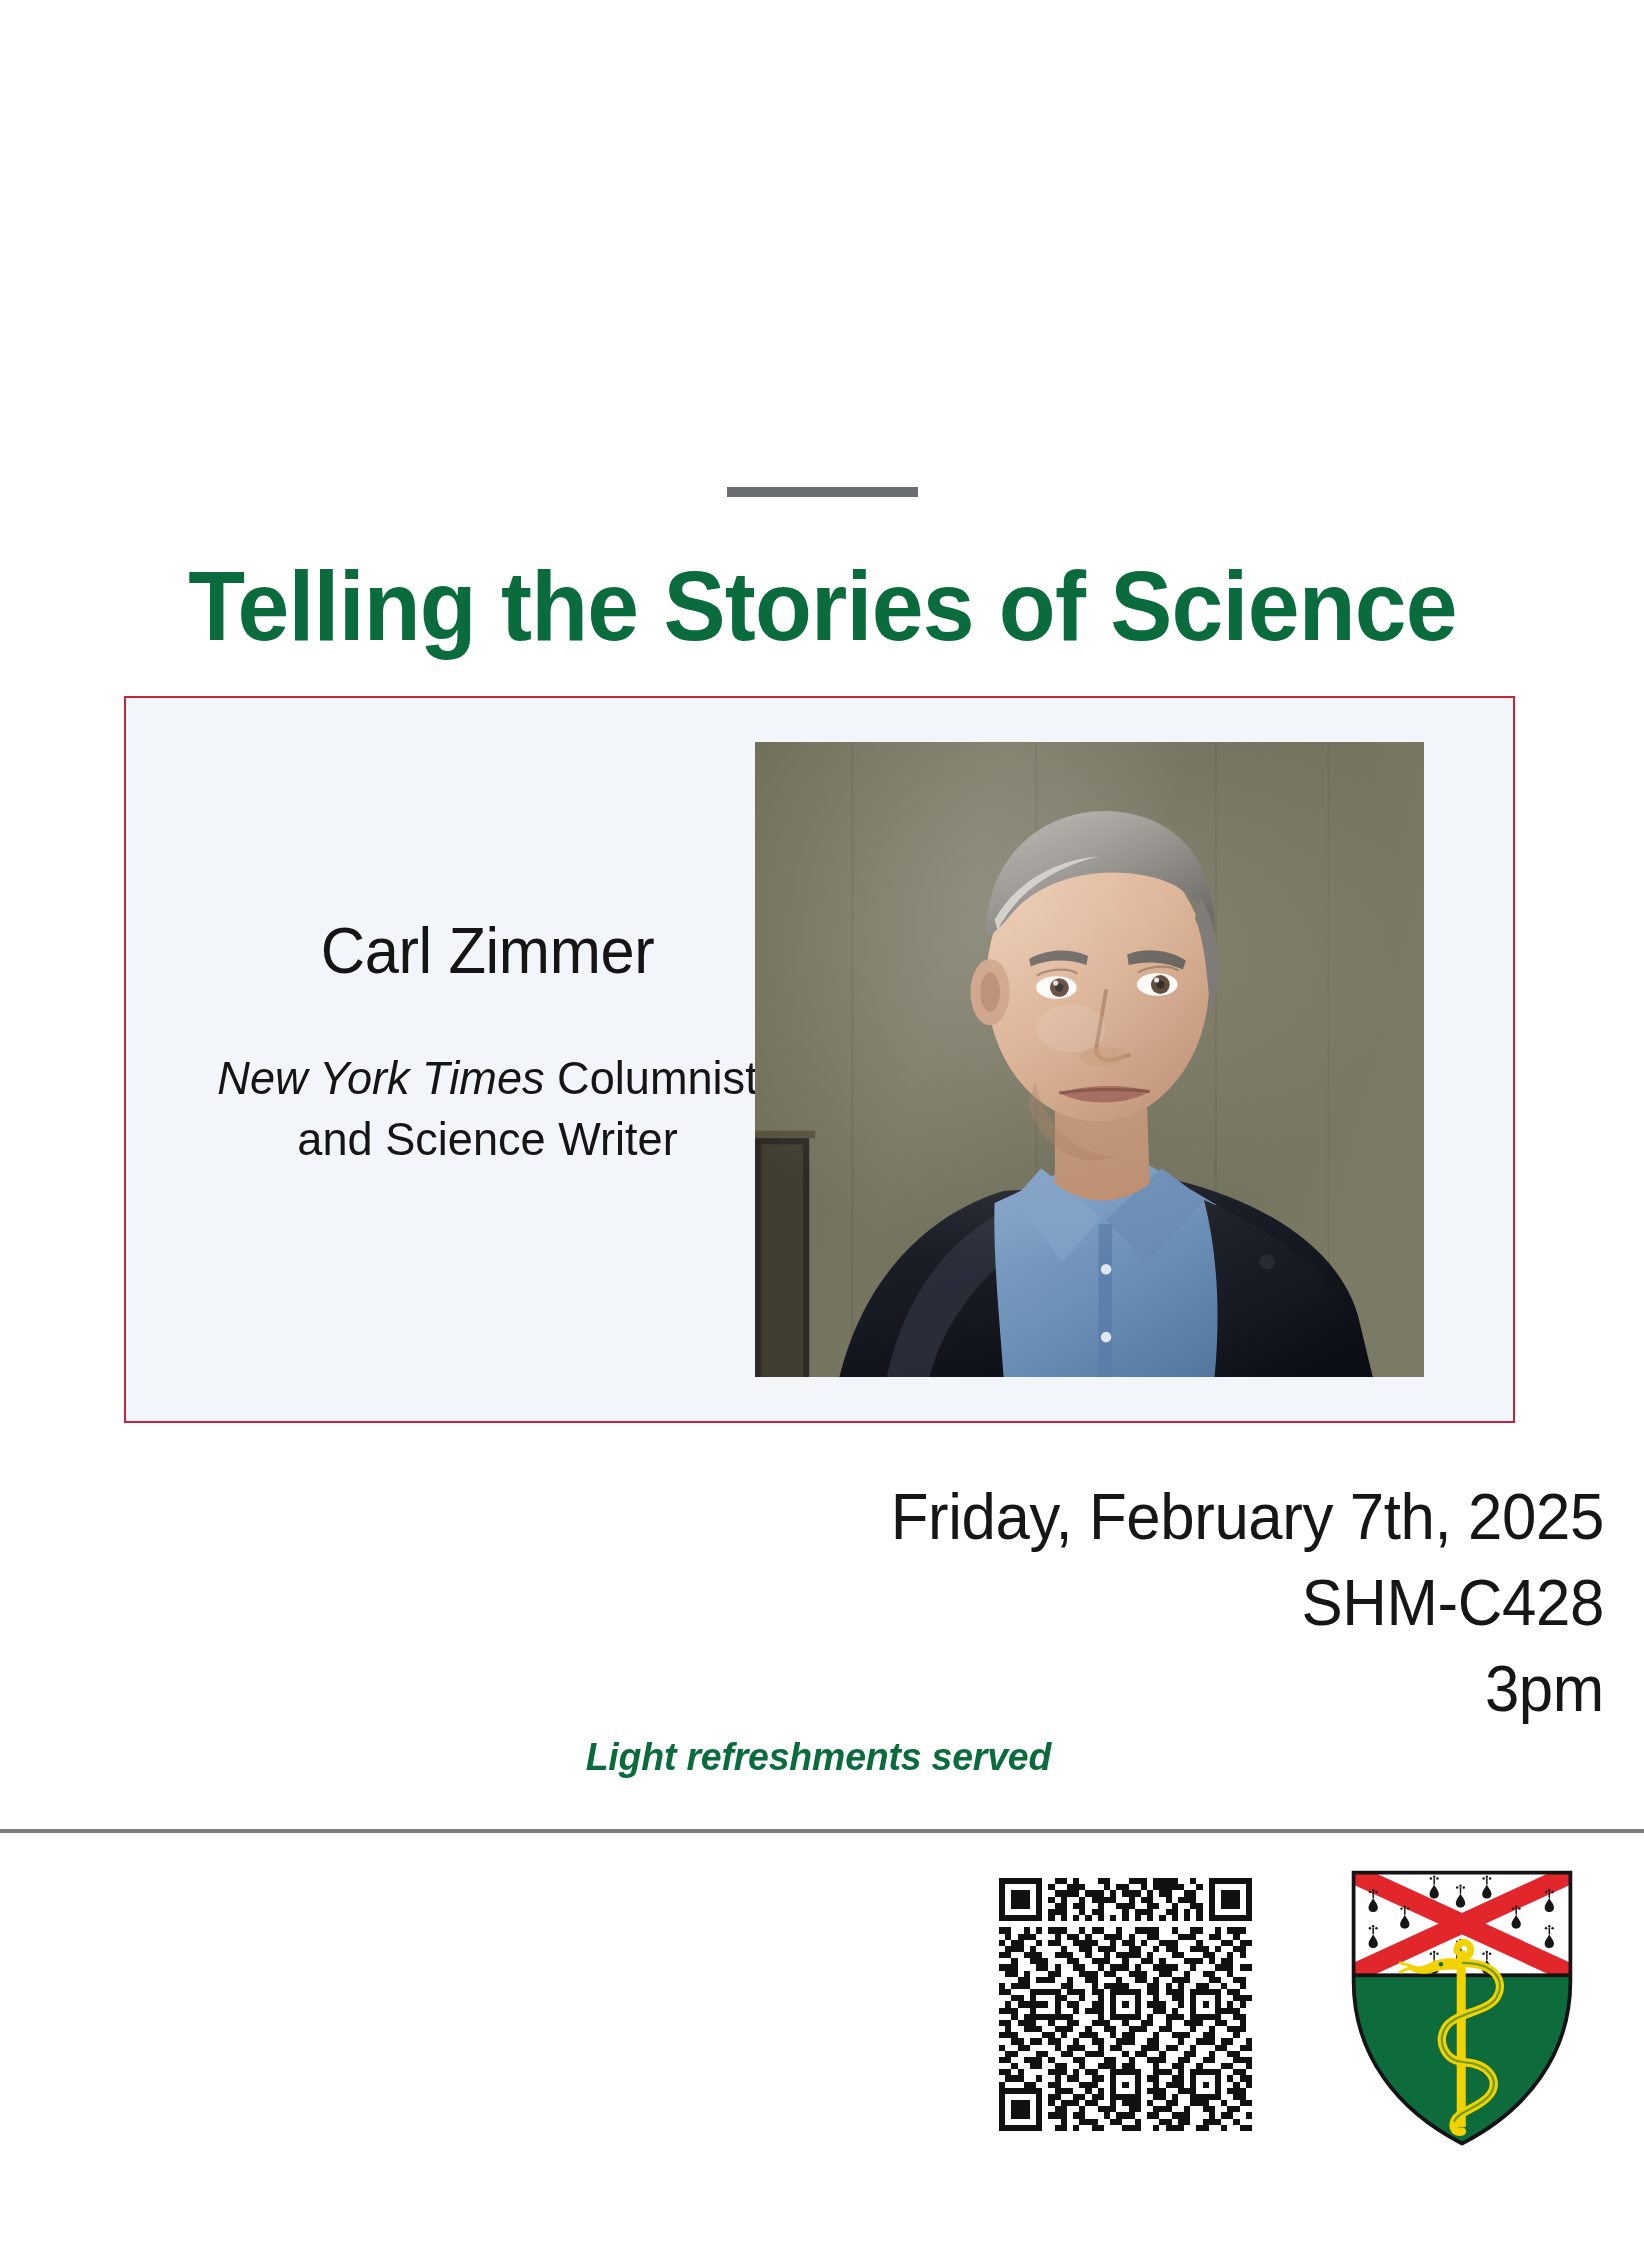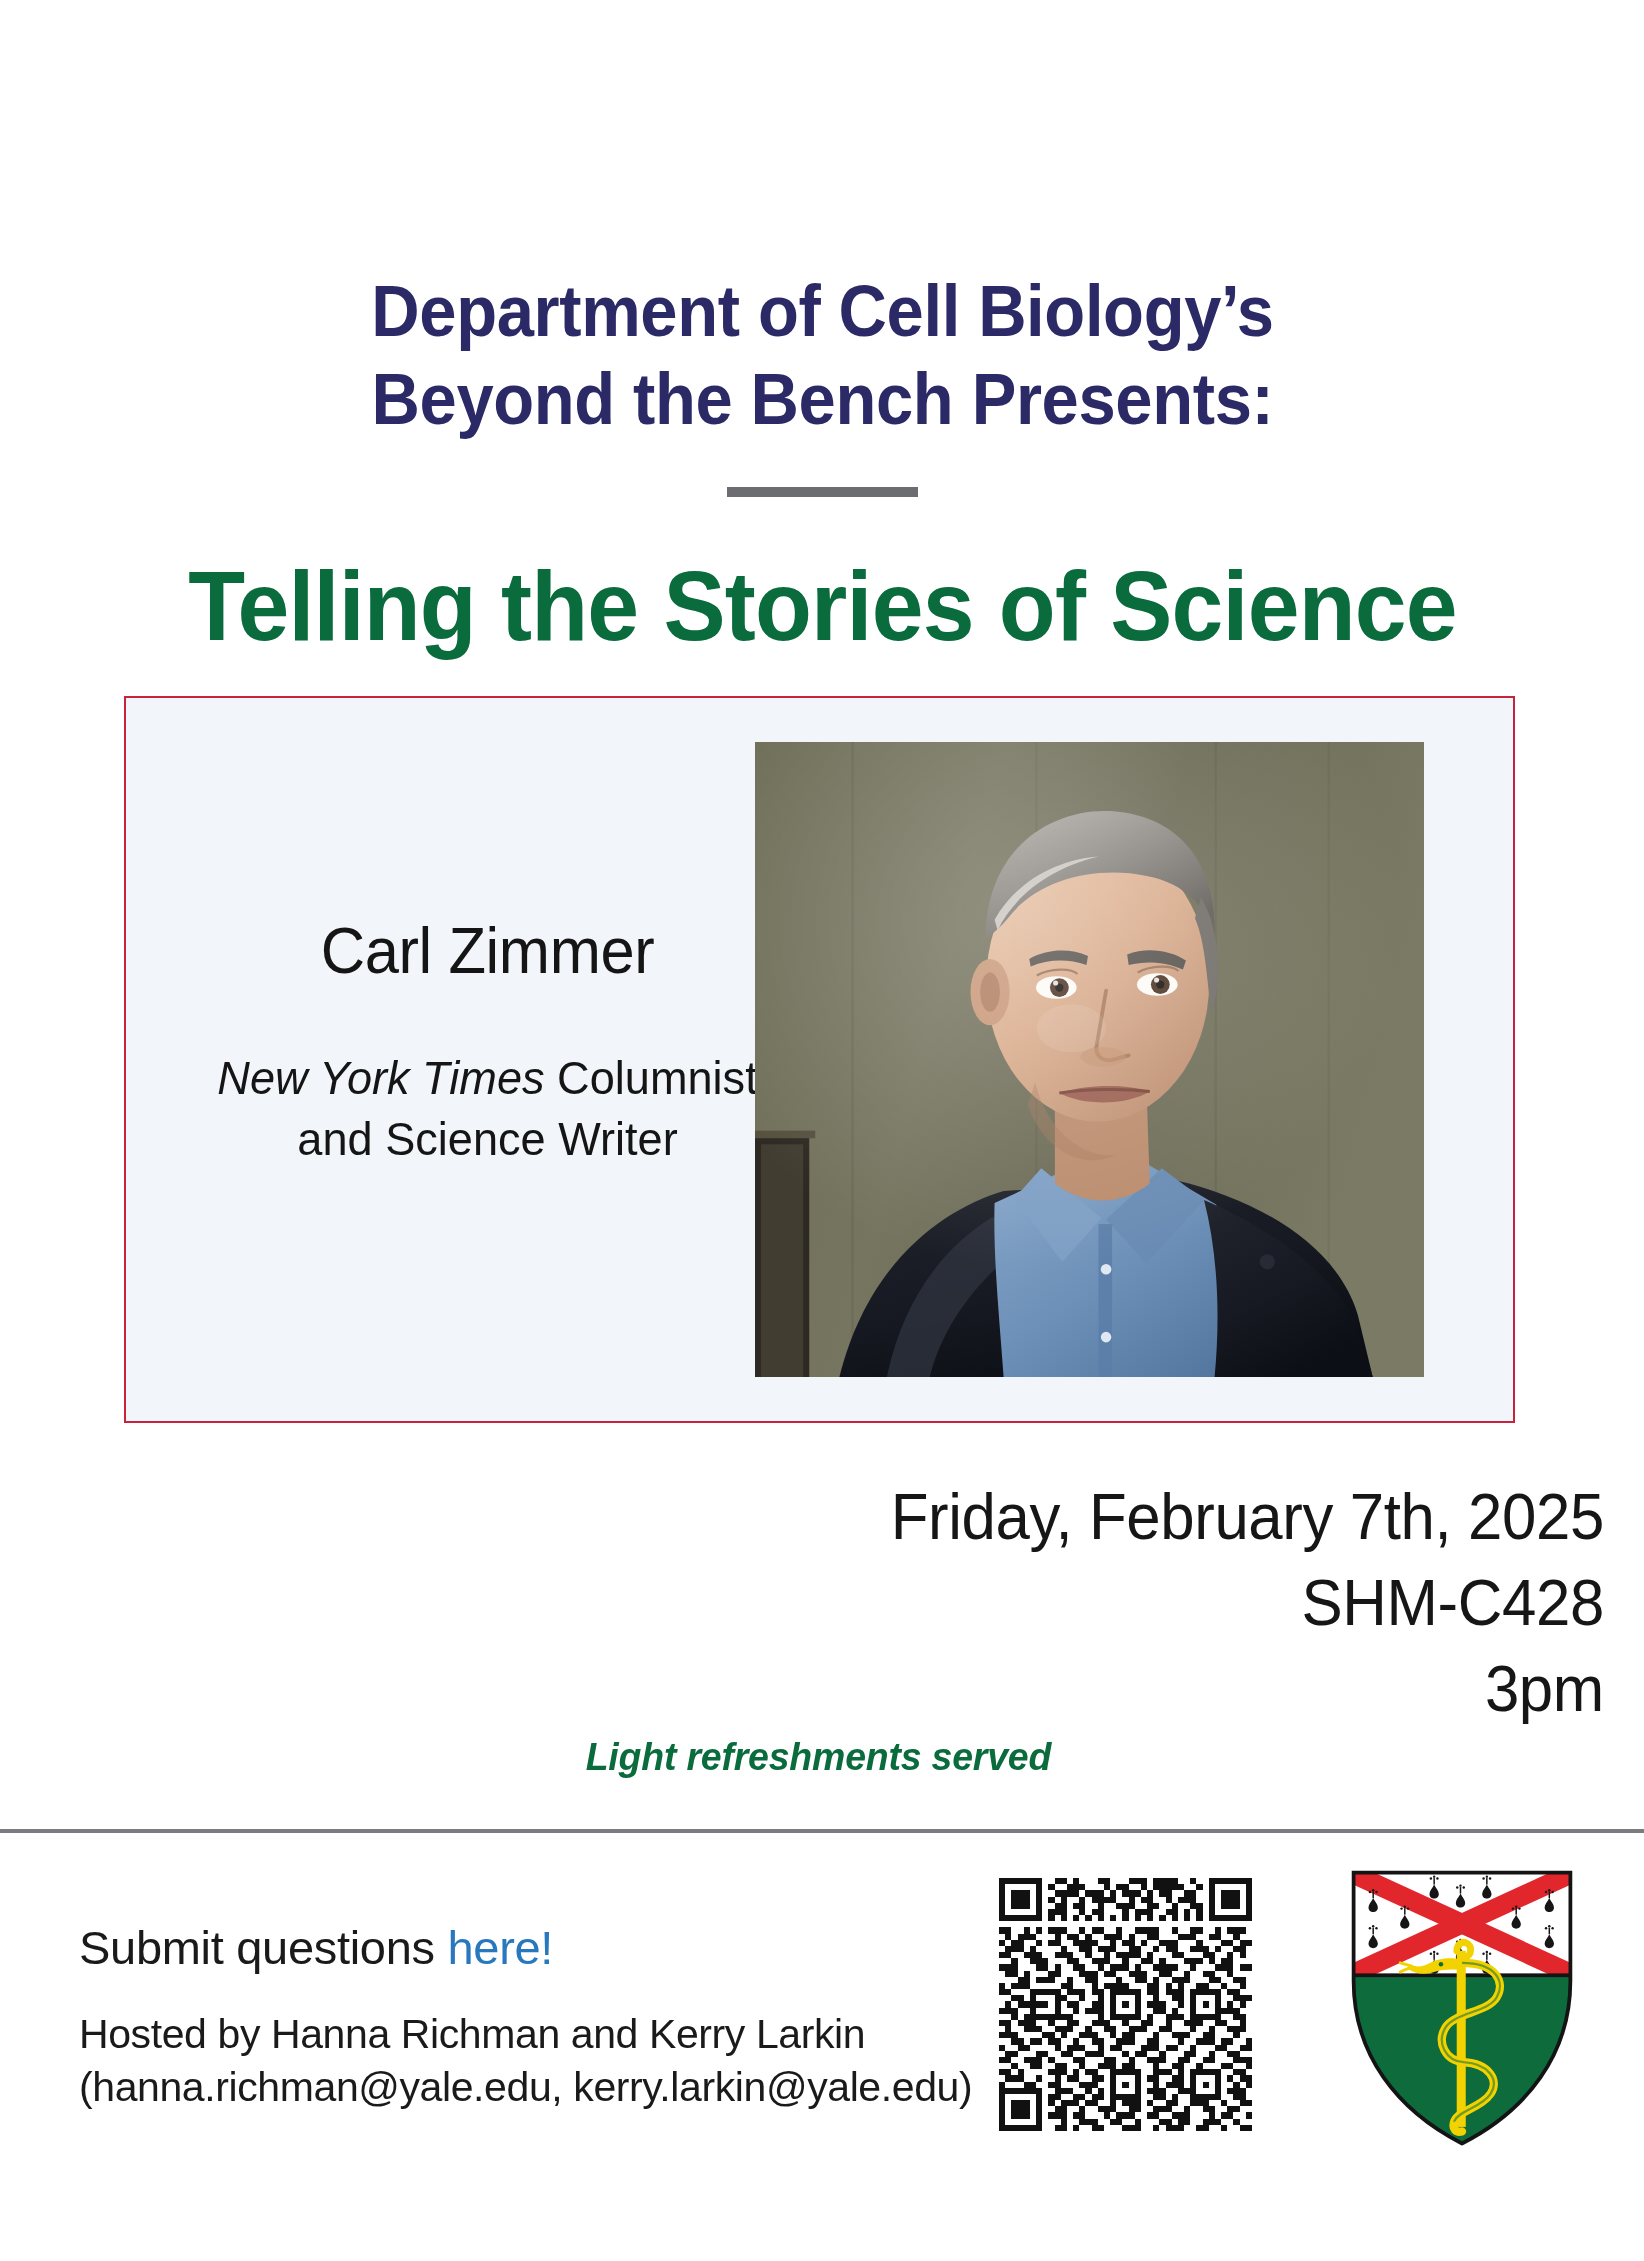--- a/index.html
+++ b/index.html
@@ -193,24 +193,20 @@
     width: 226px;
     height: 280px;
   }
   .shield-logo svg { display: block; width: 100%; height: 100%; }
 </style>
 </head>
 <body>
 
 <div id="poster">
 
-  <div class="header-block">
-    <div class="dept-line">Department of Cell Biology’s</div>
-    <div class="dept-line">Beyond the Bench Presents:</div>
-  </div>
 
   <div class="rule-short"></div>
 
   <div class="talk-title">Telling the Stories of Science</div>
 
   <div class="speaker-panel">
     <div class="speaker-text">
       <div class="speaker-name">Carl Zimmer</div>
       <div class="speaker-role">
         <span class="nyt">New York Times</span><span> Columnist</span><br>
@@ -331,29 +327,20 @@
     <div>SHM-C428</div>
     <div>3pm</div>
   </div>
 
   <div class="refreshments">
     <span>Light refreshments served</span>
   </div>
 
   <div class="footer-rule"></div>
 
-  <div class="footer-text">
-    <div class="submit-line">
-      <span>Submit questions </span><span class="here-link">here!</span>
-    </div>
-    <div class="hosted-line">
-      <span>Hosted by Hanna Richman and Kerry Larkin</span><br>
-      <span>(hanna.richman@yale.edu, kerry.larkin@yale.edu)</span>
-    </div>
-  </div>
 
   <div class="qr-code">
     <svg viewBox="0 0 41 41" shape-rendering="crispEdges">
       <rect width="41" height="41" fill="#ffffff"></rect>
       <g fill="#111111">
 
         <rect x="0" y="0" width="7" height="1"></rect>
           <rect x="0" y="6" width="7" height="1"></rect>
         <rect x="0" y="0" width="1" height="7"></rect>
           <rect x="6" y="0" width="1" height="7"></rect>

